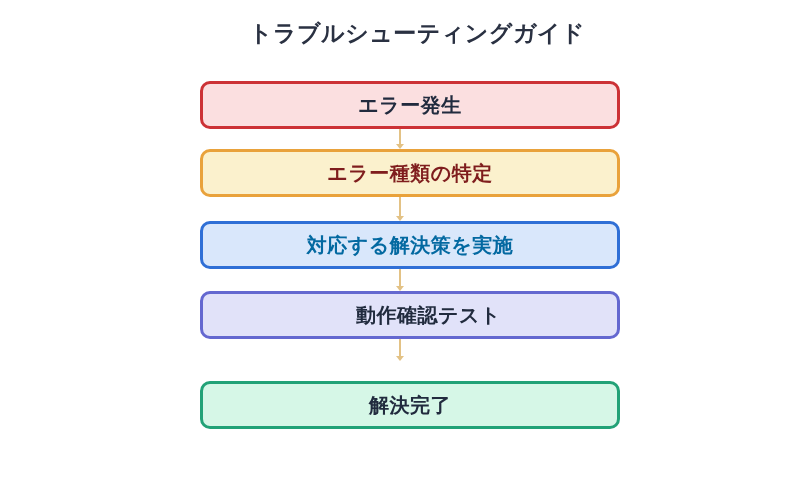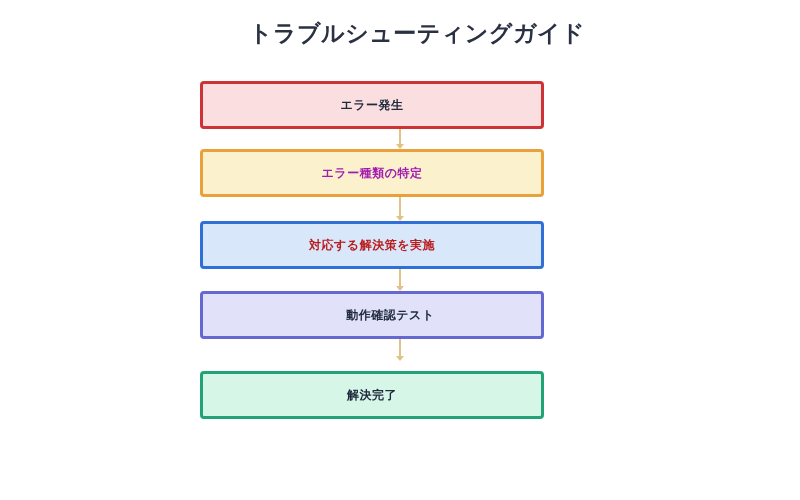--- a/index.html
+++ b/index.html
@@ -22,38 +22,38 @@
     width: 800px;
     text-align: center;
     font-size: 23px;
     font-weight: bold;
     letter-spacing: 0.5px;
     color: #2a3142;
   }
   .flow-node {
     position: absolute;
     left: 200px;
-    width: 344px;
+    width: 420px;
     height: 48px;
     box-sizing: border-box;
     border: 3px solid #888888;
-    border-radius: 4px;
+    border-radius: 10px;
     display: flex;
     align-items: center;
     justify-content: center;
-    font-size: 12px;
+    font-size: 20px;
     font-weight: bold;
     letter-spacing: 0.5px;
     color: #212b3e;
   }
   .node-1 { top: 81px; }
   .node-2 { top: 149px; }
   .node-3 { top: 221px; }
   .node-4 { top: 291px; }
-  .node-5 { top: 371px; }
+  .node-5 { top: 381px; }
 
   .connector {
     position: absolute;
     left: 392px;
     width: 16px;
     display: flex;
     flex-direction: column;
     align-items: center;
     --conn: #e3c285;
   }
@@ -83,30 +83,30 @@
 
   <div class="flow-node node-1" style="background: rgb(251, 223, 224); border-color: rgb(204, 50, 54); color: rgb(33, 43, 62);">
     <span>エラー発生</span>
   </div>
 
   <div class="connector conn-1" style="--conn: #e3c285;">
     <div class="line"></div>
     <div class="arrowhead"></div>
   </div>
 
-  <div class="flow-node node-2" style="background: rgb(251, 241, 205); border-color: rgb(233, 162, 59); color: #a21caf;">
+  <div class="flow-node node-2" style="background: rgb(251, 241, 205); border-color: rgb(233, 162, 59); color: #7f1d1d;">
     <span>エラー種類の特定</span>
   </div>
 
   <div class="connector conn-2" style="--conn: #e3c285;">
     <div class="line"></div>
     <div class="arrowhead"></div>
   </div>
 
-  <div class="flow-node node-3" style="background: rgb(217, 231, 251); border-color: rgb(47, 111, 214); color: #b91c1c;">
+  <div class="flow-node node-3" style="background: rgb(217, 231, 251); border-color: rgb(47, 111, 214); color: #0369a1;">
     <span>対応する解決策を実施</span>
   </div>
 
   <div class="connector conn-3" style="--conn: #e3c285;">
     <div class="line"></div>
     <div class="arrowhead"></div>
   </div>
 
   <div class="flow-node node-4" style="background: rgb(225, 226, 249); border-color: rgb(100, 104, 208); color: rgb(33, 43, 62); padding-left: 37px;">
     <span>動作確認テスト</span>

